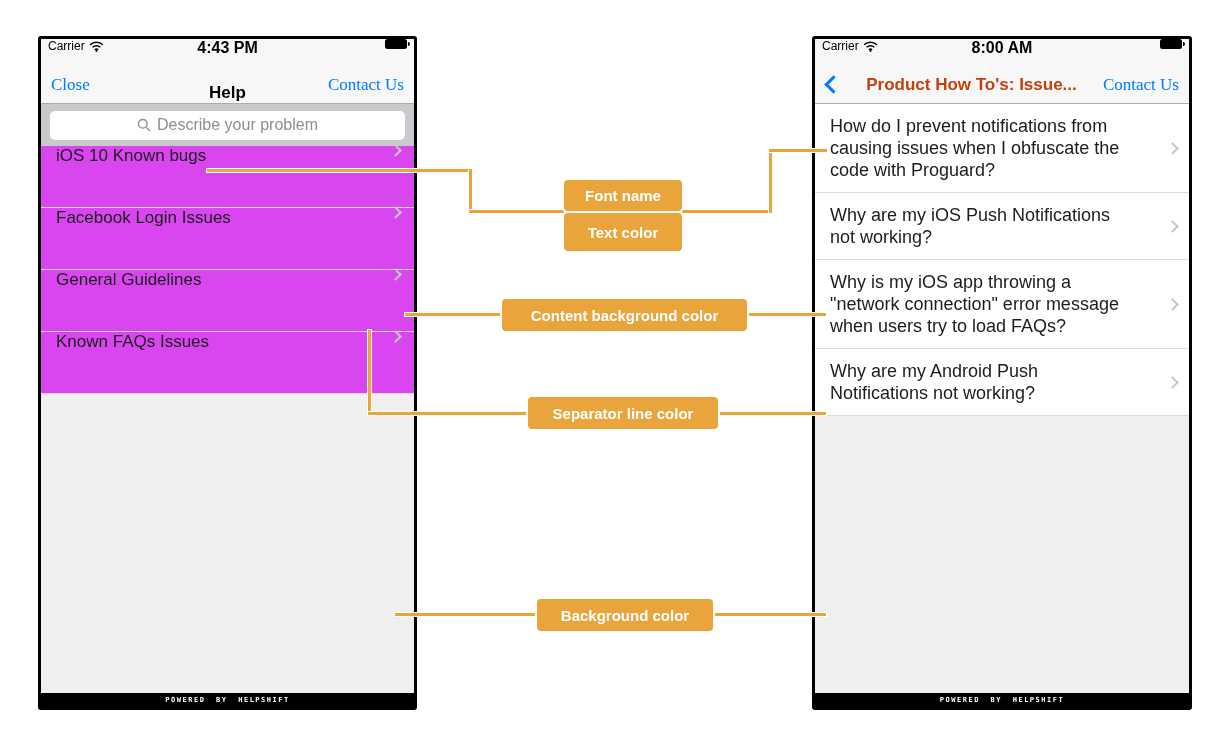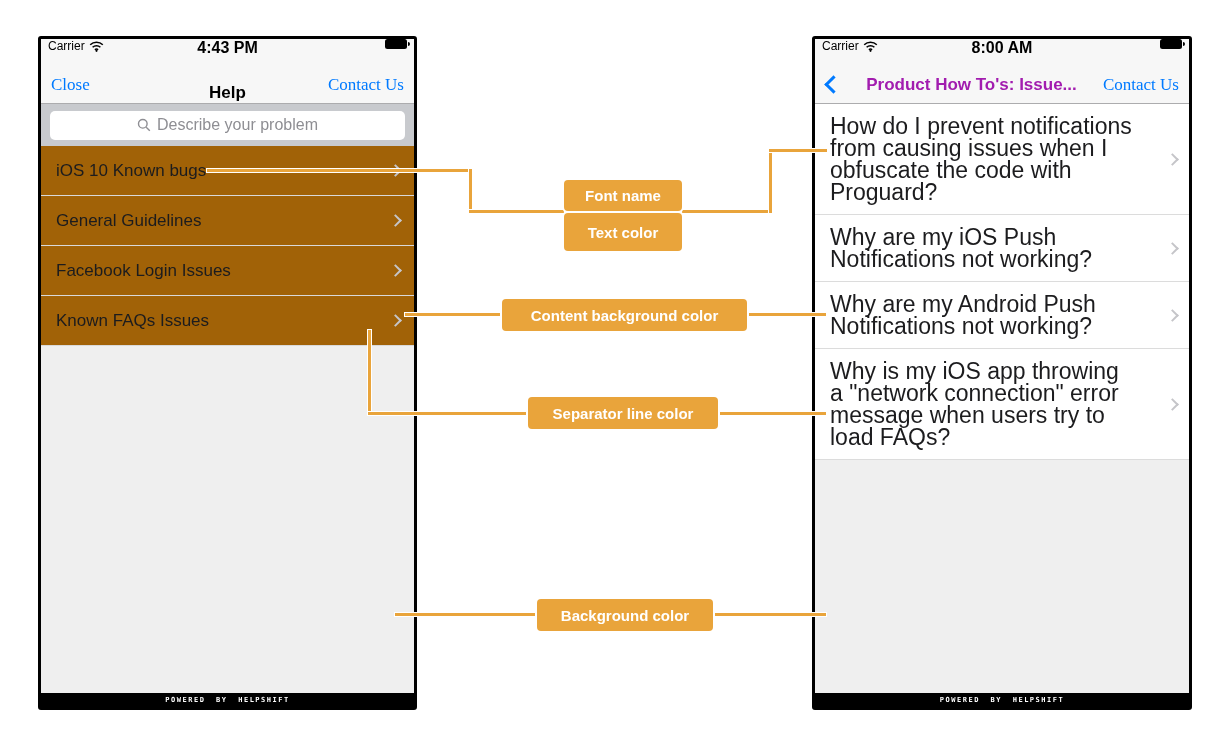--- a/index.html
+++ b/index.html
@@ -59,21 +59,21 @@
     flex: none;
     font-size: 17px;
   }
   .nav-link { color: #007AFF; cursor: pointer; white-space: nowrap; font-family: Liberation Serif, serif; }
   .nav-title-center {
     position: absolute; left: 0; right: 0;
     text-align: center; font-weight: 700; color: #000; pointer-events: none; margin-top: 16px;
   }
   .nav-right { margin-left: auto; }
   .nav-title-flex {
-    flex: 1; text-align: center; font-weight: 700; color: #a21caf;
+    flex: 1; text-align: center; font-weight: 700; color: #c2410c;
     white-space: nowrap; overflow: hidden; padding: 0 4px;
   }
   .back-chev {
     width: 13px; height: 13px; flex: none;
     border-left: 3px solid #007AFF; border-bottom: 3px solid #007AFF;
     transform: rotate(45deg); margin-left: 2px; cursor: pointer;
   }
 
   
   .search-strip {
@@ -82,28 +82,28 @@
     flex: none;
   }
   .search-field {
     width: 355px; height: 29px; background: #fff; border-radius: 5px;
     display: flex; align-items: center; justify-content: center; gap: 6px;
     color: #8E8E93; font-size: 16px; cursor: text;
   }
 
   
   .row {
-    height: 50px; background: #a16207; border-bottom: 1px solid #D9D9D9;
-    display: flex; align-items: center; padding: 0 14px 0 15px;
+    height: 62px; background: #d946ef; border-bottom: 1px solid #D9D9D9;
+    display: flex; align-items: flex-start; padding: 0 14px 0 15px;
     font-size: 17px; color: #1C1C1E; cursor: pointer; flex: none;
   }
   .rowR {
     background: #fff; border-bottom: 1px solid #DCDCDC;
     display: flex; align-items: center; padding: 11px 12px 11px 15px;
-    font-size: 23px; line-height: 22px; color: #1C1C1E; cursor: pointer; flex: none;
+    font-size: 18px; line-height: 22px; color: #1C1C1E; cursor: pointer; flex: none;
   }
   .rowR .qtext { width: 302px; }
   .chev {
     margin-left: auto; width: 9px; height: 9px; flex: none;
     border-top: 2px solid #C5C5C9; border-right: 2px solid #C5C5C9;
     transform: rotate(45deg);
   }
   .screen-fill { flex: 1; background: #EFEFEF; }
 
   
@@ -158,25 +158,25 @@
       </svg>
       <span>Describe your problem</span>
     </div>
   </div>
 
   <div class="row">
     <span>iOS 10 Known bugs</span>
     <span class="chev"></span>
   </div>
   <div class="row">
+    <span>Facebook Login Issues</span>
+    <span class="chev"></span>
+  </div>
+  <div class="row">
     <span>General Guidelines</span>
-    <span class="chev"></span>
-  </div>
-  <div class="row">
-    <span>Facebook Login Issues</span>
     <span class="chev"></span>
   </div>
   <div class="row">
     <span>Known FAQs Issues</span>
     <span class="chev"></span>
   </div>
 
   <div class="screen-fill"></div>
 
   <div class="footer-bar">POWERED BY HELPSHIFT</div>
@@ -205,25 +205,25 @@
 
   <div class="rowR">
     <span class="qtext">How do I prevent notifications from causing issues when I obfuscate the code with Proguard?</span>
     <span class="chev"></span>
   </div>
   <div class="rowR">
     <span class="qtext">Why are my iOS Push Notifications not working?</span>
     <span class="chev"></span>
   </div>
   <div class="rowR">
+    <span class="qtext">Why is my iOS app throwing a "network connection" error message when users try to load FAQs?</span>
+    <span class="chev"></span>
+  </div>
+  <div class="rowR">
     <span class="qtext">Why are my Android Push Notifications not working?</span>
-    <span class="chev"></span>
-  </div>
-  <div class="rowR">
-    <span class="qtext">Why is my iOS app throwing a "network connection" error message when users try to load FAQs?</span>
     <span class="chev"></span>
   </div>
 
   <div class="screen-fill"></div>
 
   <div class="footer-bar">POWERED BY HELPSHIFT</div>
 </div>
 
 <div class="ann-line" style="left:207px; top:169px; width:265px; height:3px;"></div>
 <div class="ann-line" style="left:469px; top:169px; width:3px; height:44px;"></div>

